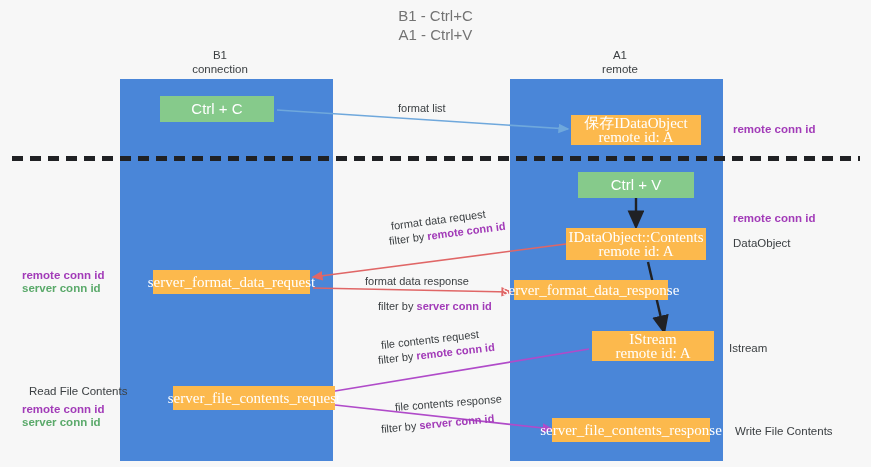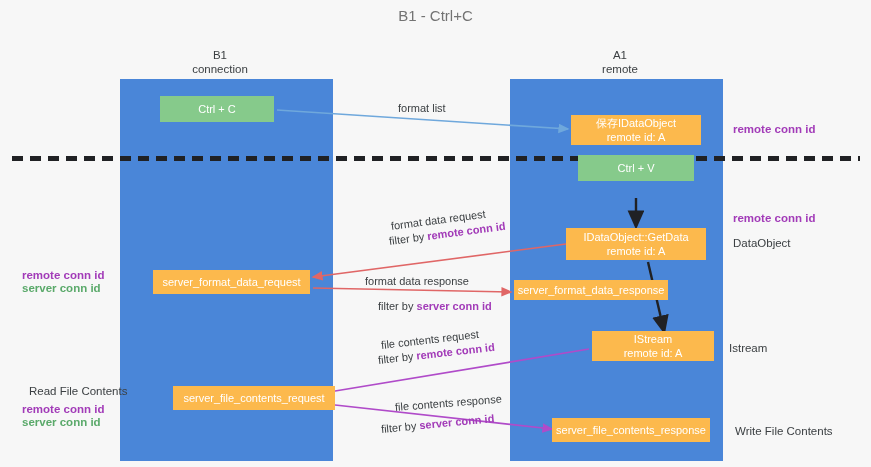--- a/index.html
+++ b/index.html
@@ -45,26 +45,26 @@
     background: #4a86d8;
   }
   .node {
     position: absolute;
     display: flex;
     flex-direction: column;
     align-items: center;
     justify-content: center;
     text-align: right;
     color: #ffffff;
-    font-size: 11px;
+    font-size: 15px;
     line-height: 14px;
     box-sizing: border-box;
   }
   .node.green { background: #86ca8b; }
-  .node.orange { background: #fcb94d; }
+  .node.orange { background: #fcb94d; font-family: Liberation Serif, serif; }
   .side-label {
     position: absolute;
     font-size: 11.5px;
     line-height: 15px;
     color: #3c4043;
   }
   .purple { color: #a23bb8; font-weight: bold; }
   .green-t { color: #5aa96a; font-weight: bold; }
   .edge-label {
     position: absolute;
@@ -79,20 +79,21 @@
   .rot-c { transform: rotate(-4.5deg); transform-origin: left center; }
   .rot-d { transform: rotate(-5.5deg); transform-origin: left center; }
 </style>
 </head>
 <body>
 
 <div id="canvas">
 
   <div class="title">
     <div>B1 - Ctrl+C</div>
+    <div>A1 - Ctrl+V</div>
   </div>
 
   <div class="col-head" style="left:150px; top:48px; width:140px;">
     <div>B1</div>
     <div>connection</div>
   </div>
   <div class="col-head" style="left:550px; top:48px; width:140px;">
     <div>A1</div>
     <div>remote</div>
   </div>
@@ -135,26 +136,26 @@
 
   <div class="node green" style="left:160px; top:96px; width:114px; height:26px;">
     <div>Ctrl + C</div>
   </div>
 
   <div class="node orange" style="left:571px; top:115px; width:130px; height:30px;">
     <div>保存IDataObject</div>
     <div>remote id: A</div>
   </div>
 
-  <div class="node green" style="left:578px; top:155px; width:116px; height:26px;">
+  <div class="node green" style="left:578px; top:172px; width:116px; height:26px;">
     <div>Ctrl + V</div>
   </div>
 
   <div class="node orange" style="left:566px; top:228px; width:140px; height:32px;">
-    <div>IDataObject::GetData</div>
+    <div>IDataObject::Contents</div>
     <div>remote id: A</div>
   </div>
 
   <div class="node orange" style="left:153px; top:270px; width:157px; height:24px;">
     <div>server_format_data_request</div>
   </div>
 
   <div class="node orange" style="left:514px; top:280px; width:154px; height:20px;">
     <div>server_format_data_response</div>
   </div>

